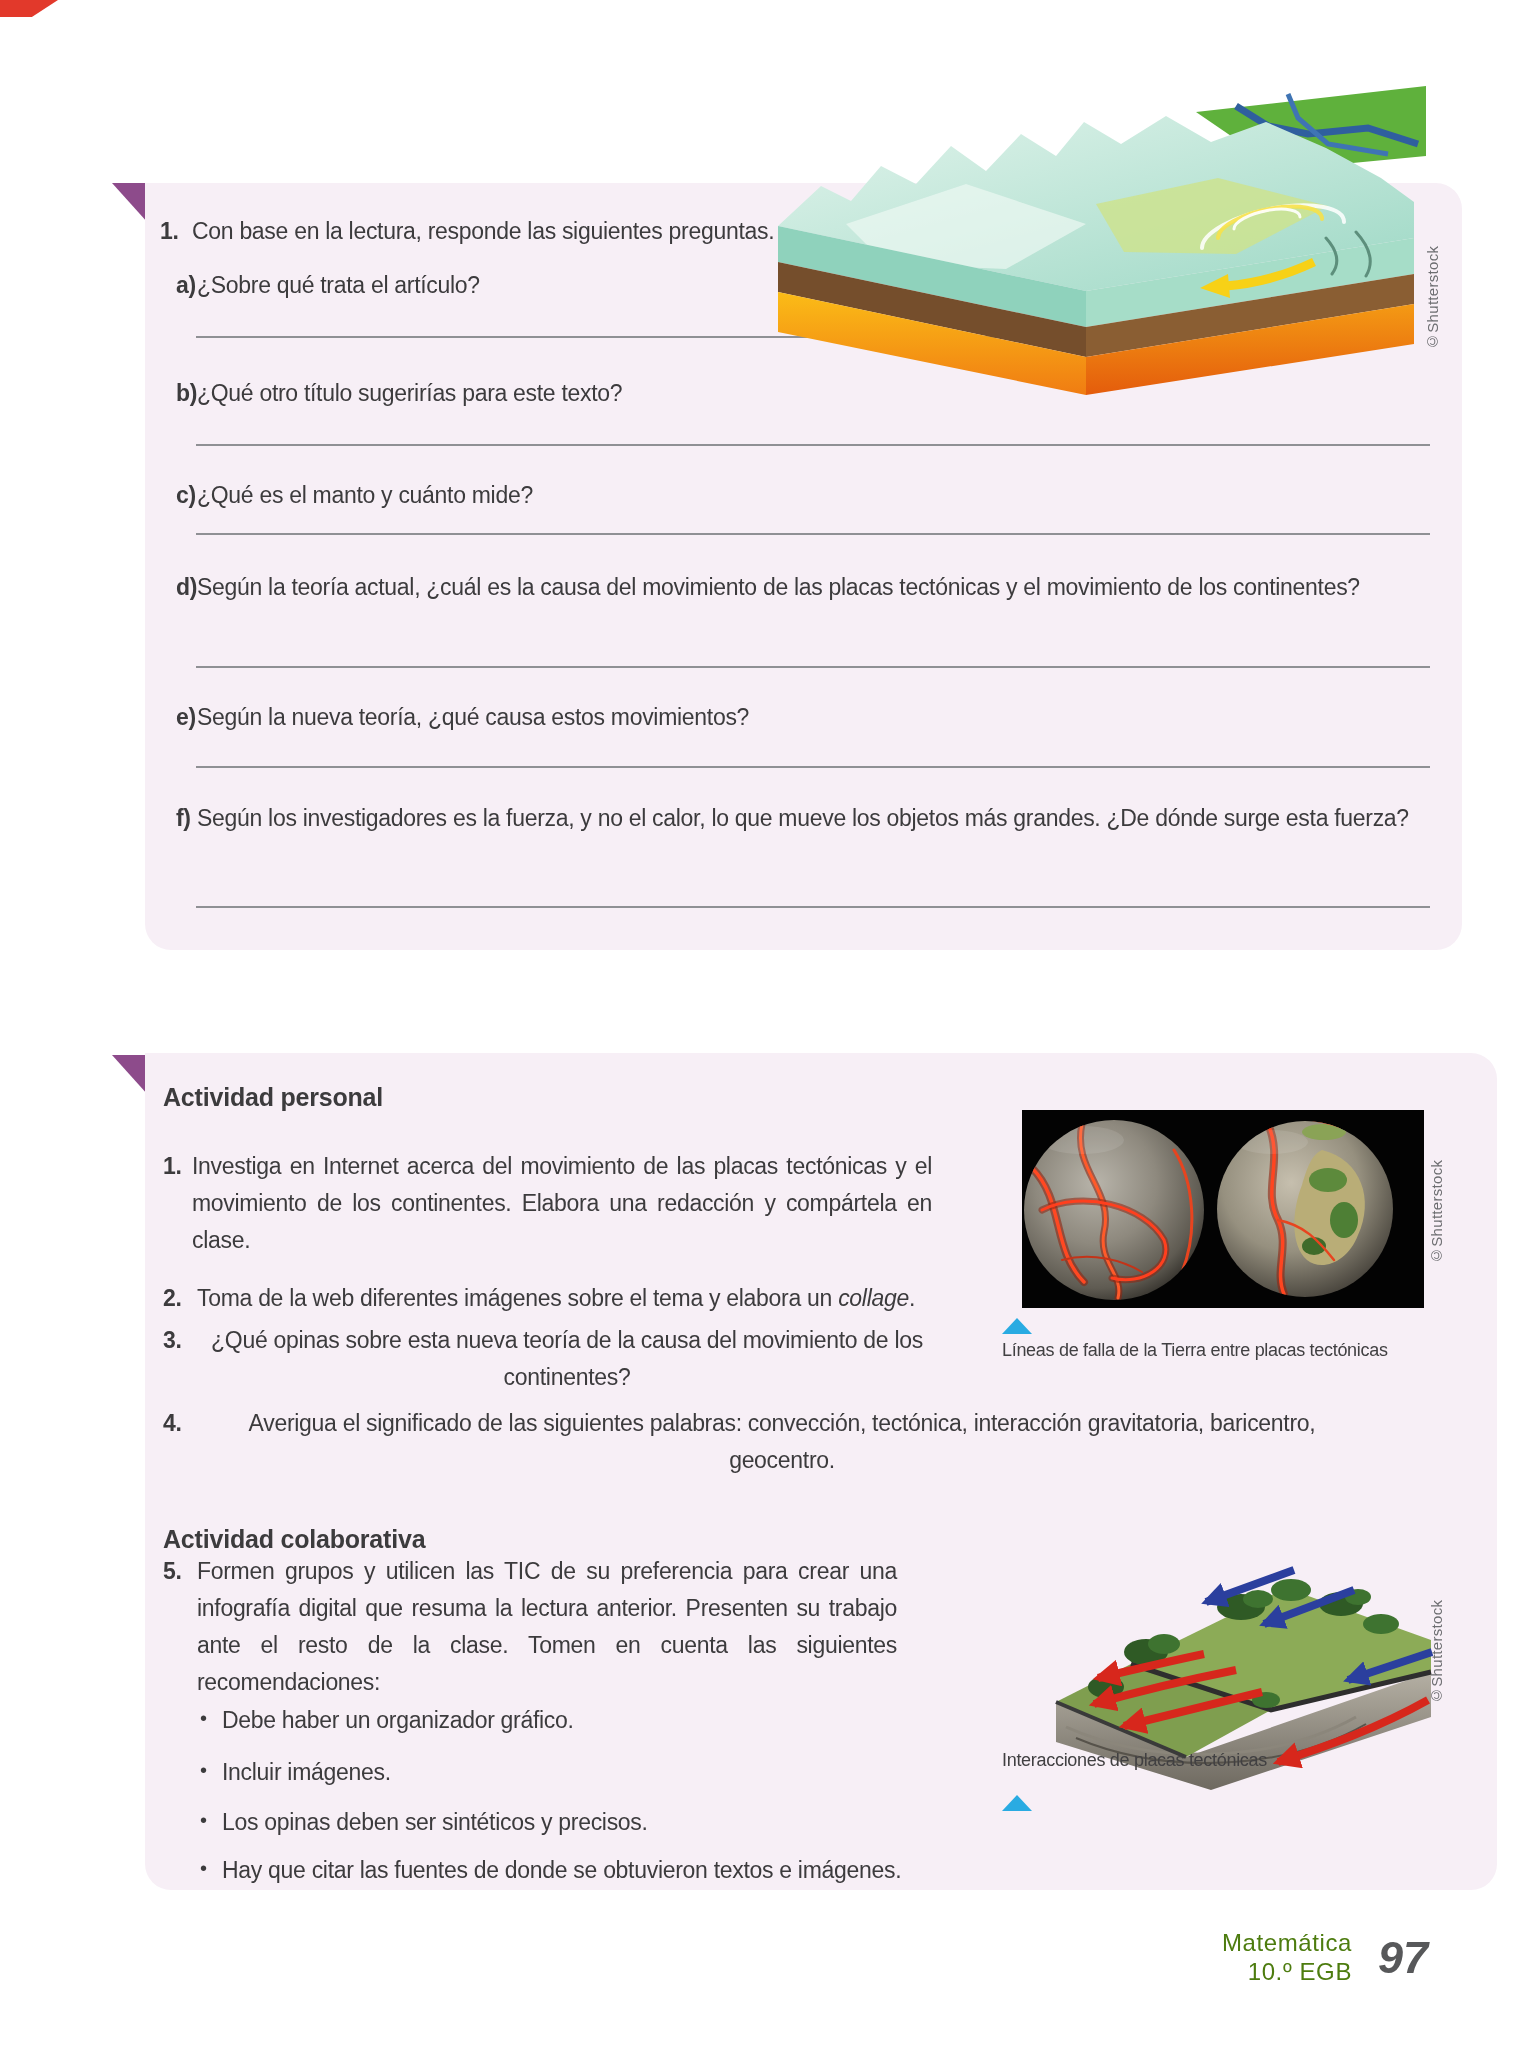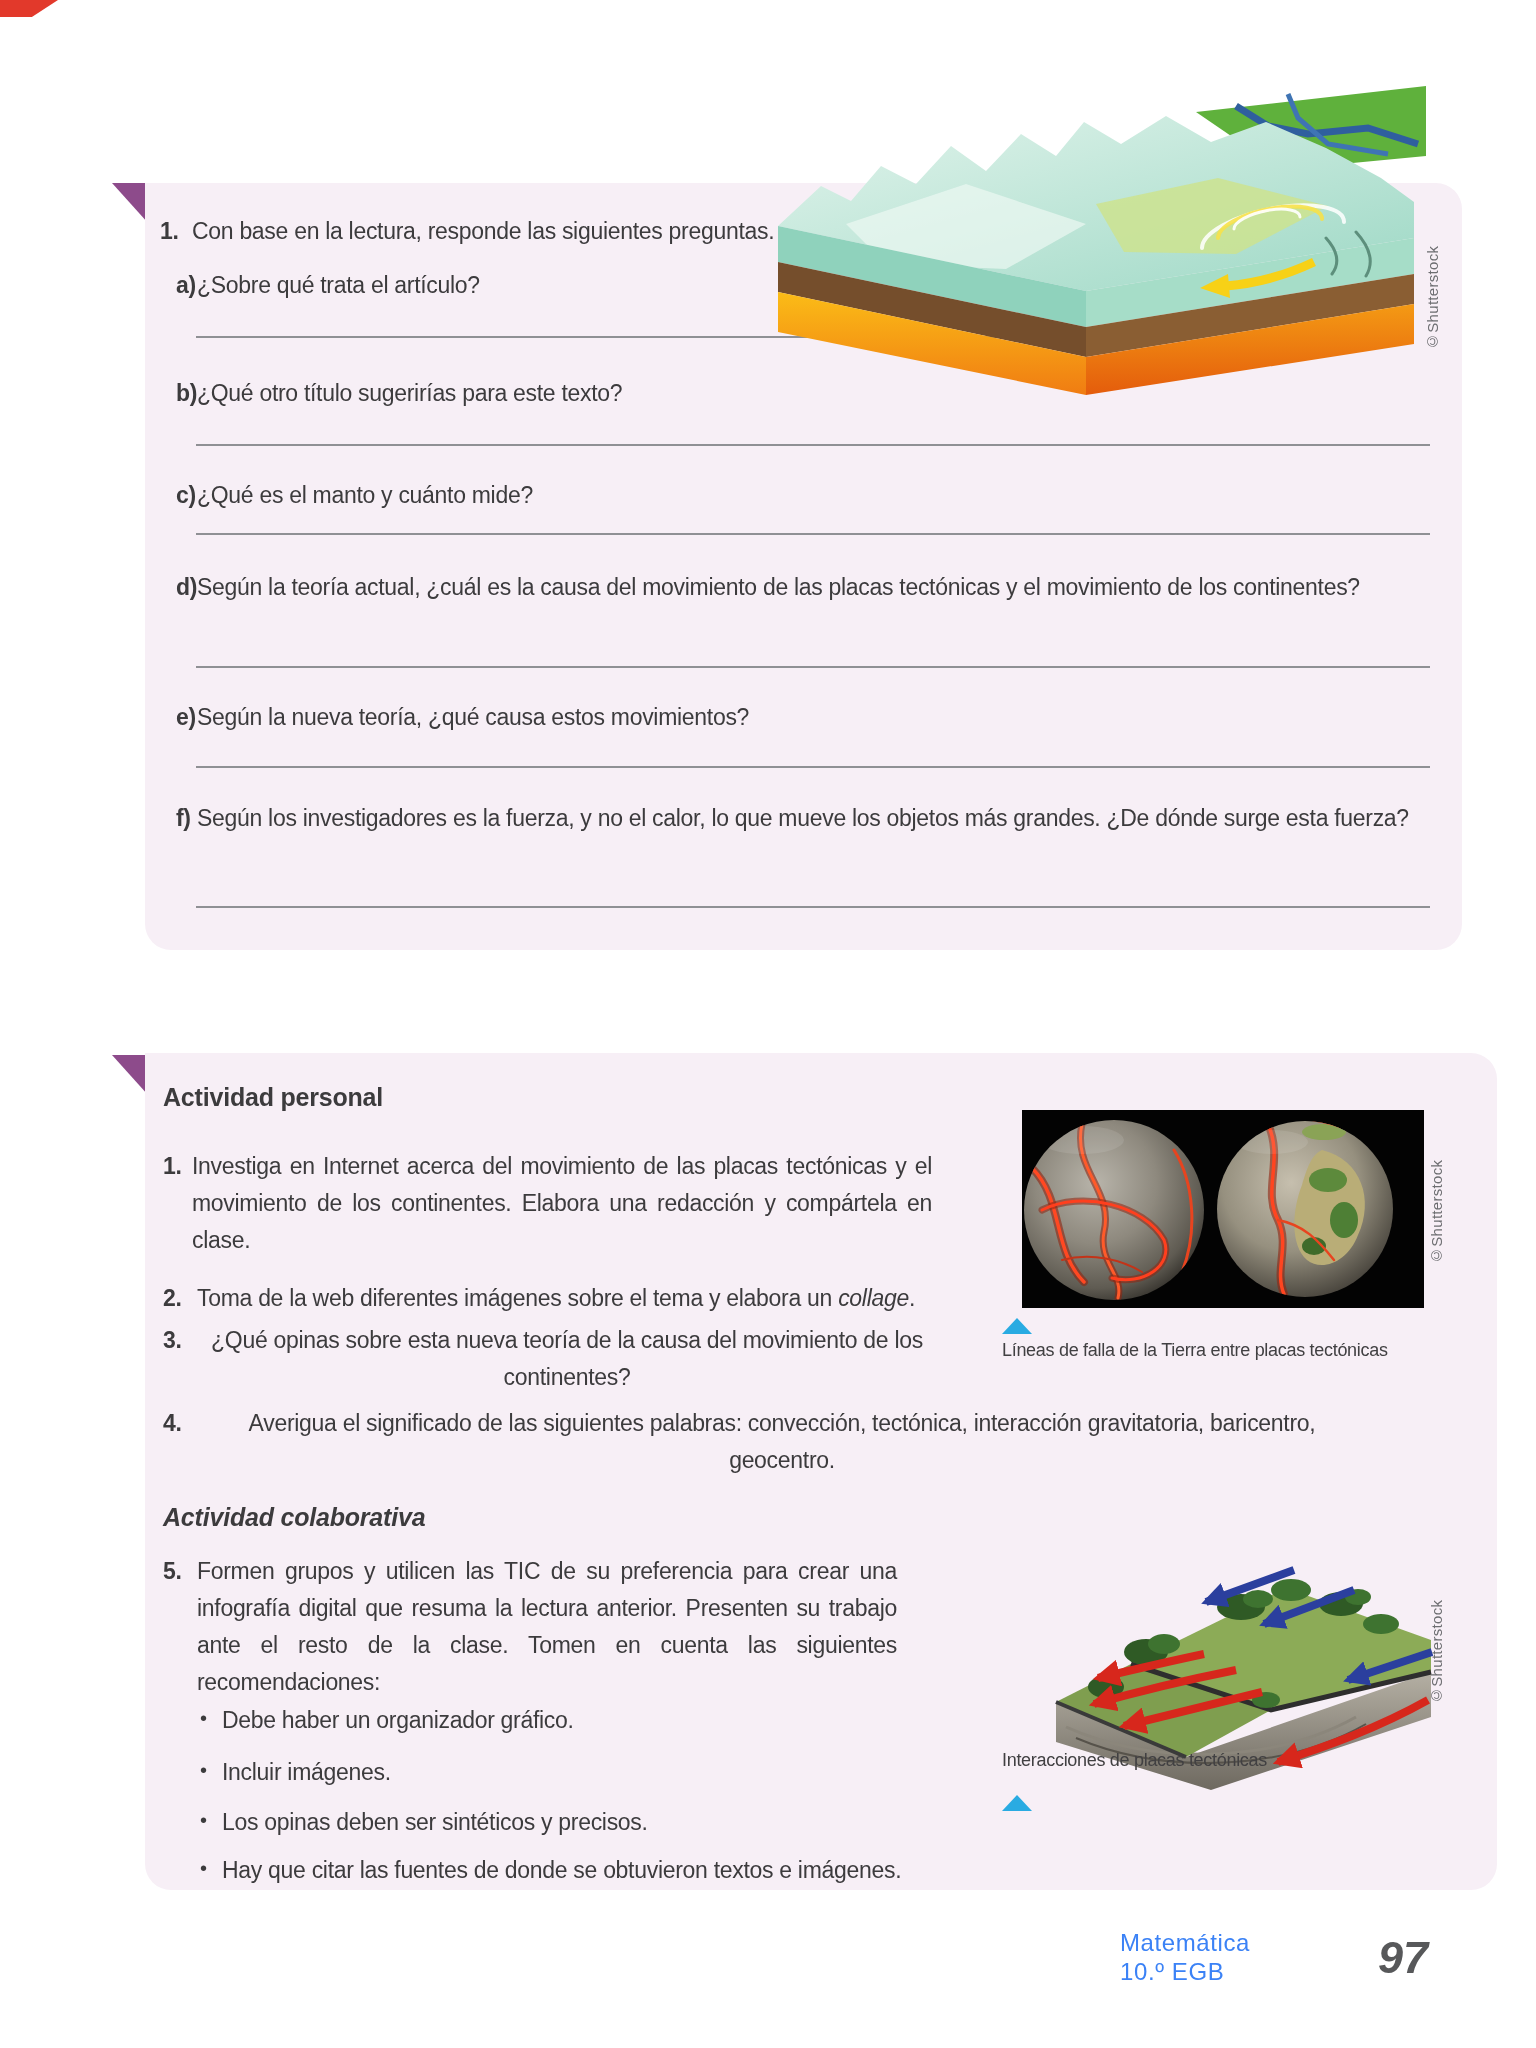--- a/index.html
+++ b/index.html
@@ -42,21 +42,21 @@
   .bullet .txt{display:block;margin-left:22px;}
   .it{font-style:italic;}
   
   .cap-tri{width:0;height:0;border-left:15px solid transparent;border-right:15px solid transparent;
     border-bottom:16px solid #29abe2;}
   .caption{font-size:18px;letter-spacing:-0.3px;color:#414042;width:458px;}
   
   .credit{writing-mode:vertical-rl;transform:rotate(180deg);color:#6d6e71;
     font-size:15px;letter-spacing:.3px;height:116px;text-align:left;}
   
-  .footer-meta{left:1120px;top:1928px;width:232px;text-align:left;color:#3b82f6;
+  .footer-meta{left:1120px;top:1928px;width:232px;text-align:right;color:#4d7c0f;
     font-size:24px;line-height:29px;letter-spacing:.6px;}
   .pagenum{left:1378px;top:1932px;font-size:45px;font-weight:bold;font-style:italic;color:#57585a;}
   svg{display:block;}
 </style>
 </head>
 <body>
 
 <div id="page">
 
   <div class="abs corner-mark"></div>
@@ -171,21 +171,21 @@
     <div class="item bodytxt" style="top:269px;">
       <span class="num">3.</span>
       <span class="txt nj" style="width:740px;">¿Qué opinas sobre esta nueva teoría de la causa del movimiento de los continentes?</span>
     </div>
 
     <div class="item bodytxt" style="top:352px;">
       <span class="num">4.</span>
       <span class="txt nj" style="width:1170px;">Averigua el significado de las siguientes palabras: convección, tectónica, interacción gravitatoria, baricentro, geocentro.</span>
     </div>
 
-    <div class="heading" style="top:450px;font-style:italic;">Actividad colaborativa</div>
+    <div class="heading" style="top:472px;">Actividad colaborativa</div>
 
     <div class="item bodytxt" style="top:500px;">
       <span class="num">5.</span>
       <span class="txt" style="width:700px;">Formen grupos y utilicen las TIC de su preferencia para crear una infografía digital que resuma la lectura anterior. Presenten su trabajo ante el resto de la clase. Tomen en cuenta las siguientes recomendaciones:</span>
     </div>
 
     <div class="bullet bodytxt" style="top:650px;">
       <span class="dot">•</span>
       <span class="txt">Debe haber un organizador gráfico.</span>
     </div>

